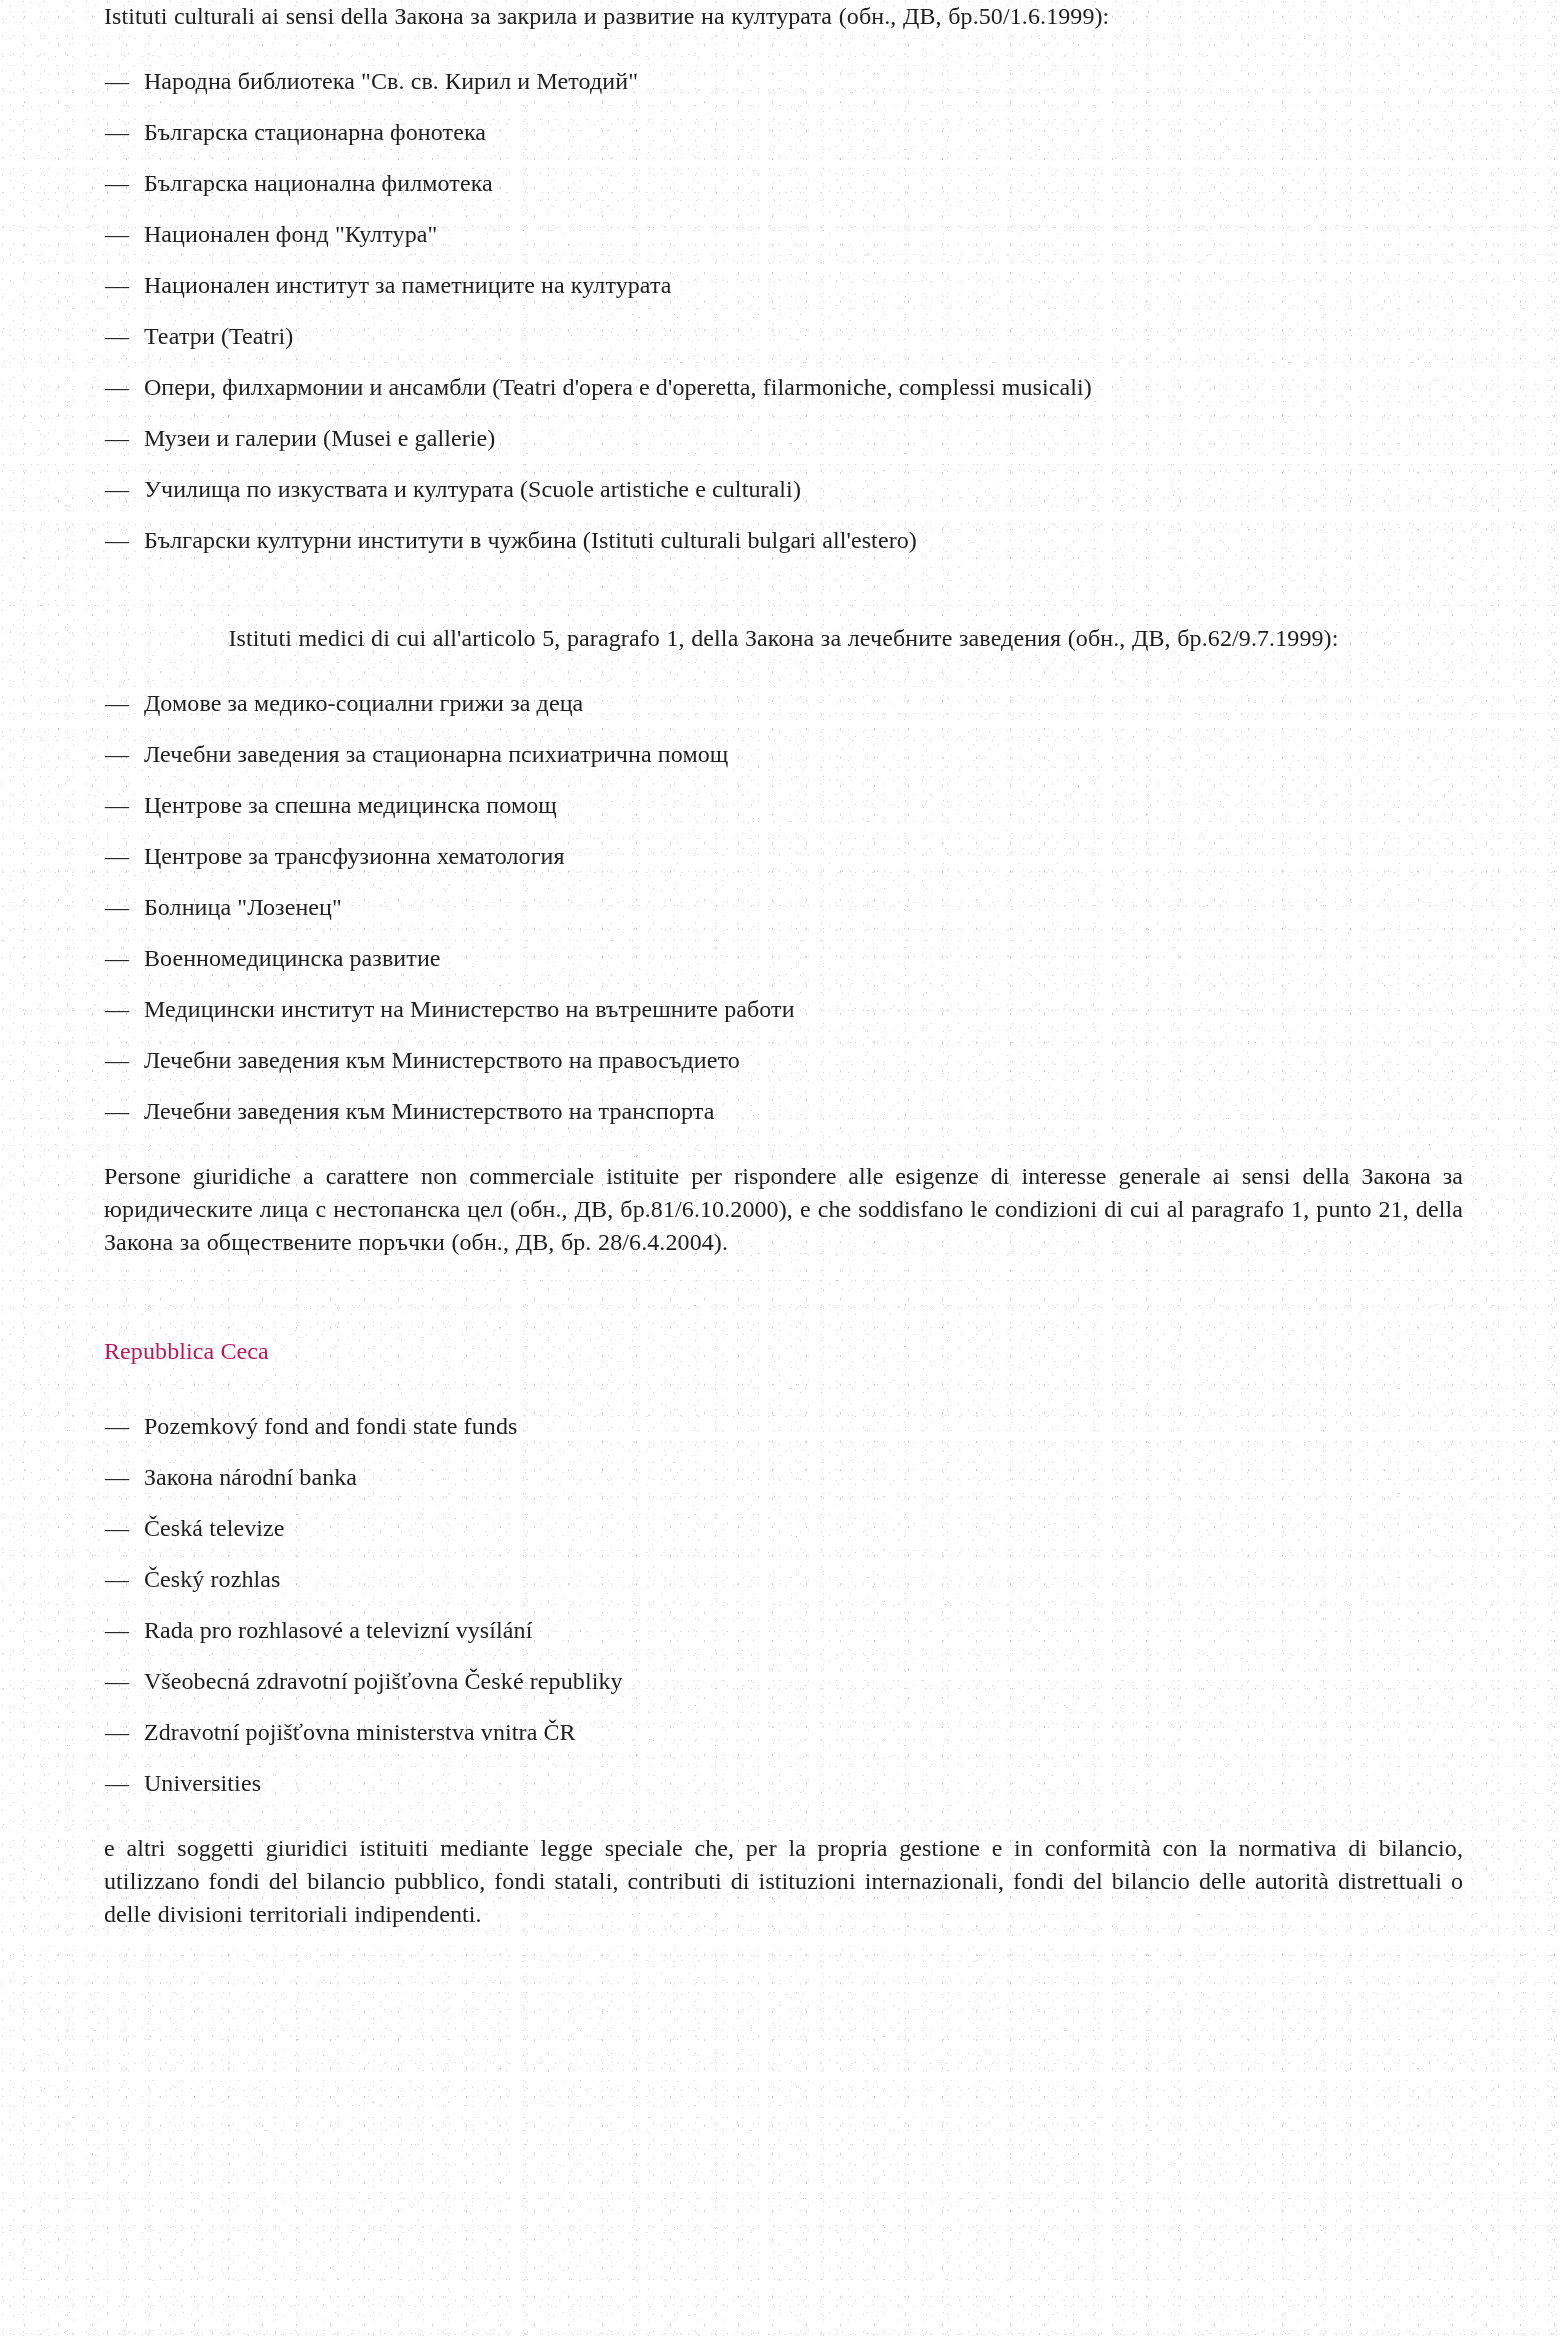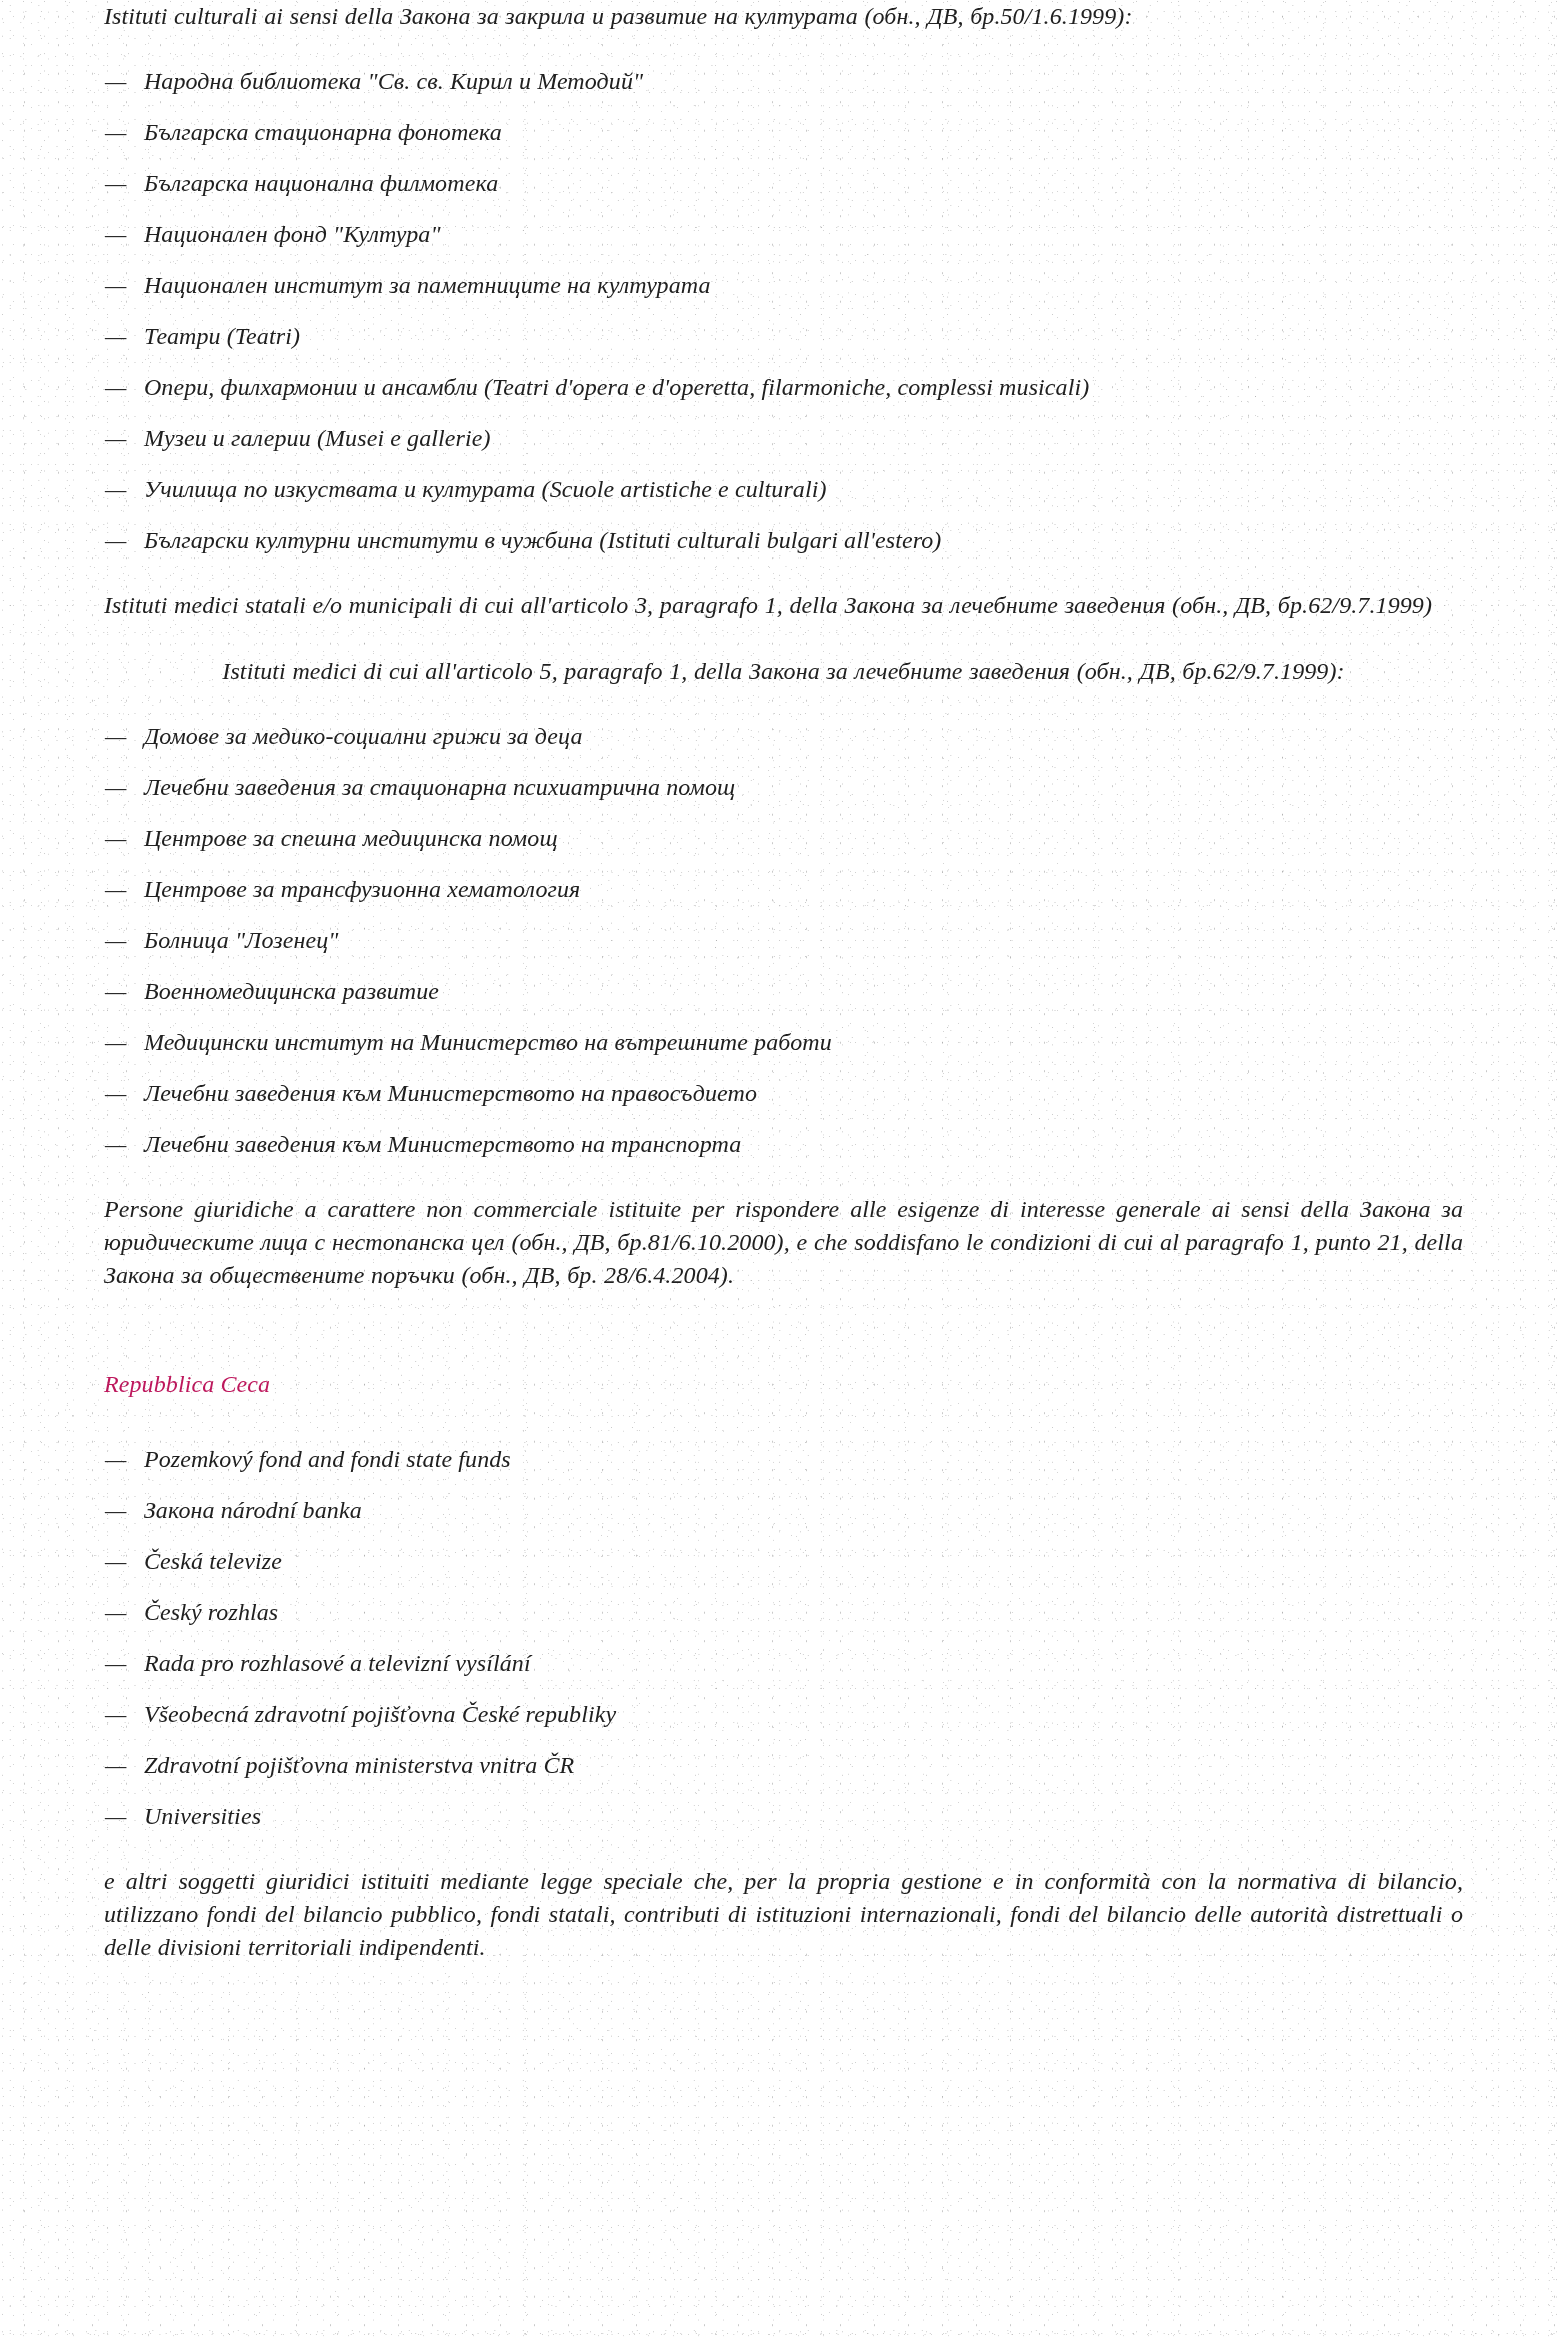--- a/index.html
+++ b/index.html
@@ -34,21 +34,20 @@
       radial-gradient(circle at 72% 59%, rgba(60,60,60,0.5) 0.6px, transparent 0.6px),
       radial-gradient(circle at 93% 79%, rgba(60,60,60,0.4) 0.6px, transparent 0.6px);
     background-size: 21px 17.4px, 28.5px 25px, 15.6px 27px, 38px 21px, 17.4px 34px, 27px 19px, 34px 28.5px, 25px 15.6px;
   }
 
   .page {
     position: absolute;
     inset: 0;
     padding: 0;
     z-index: 2;
-    font-style: italic;
   }
 
   .content {
     position: absolute;
     left: 104px;
     top: 0px;
     width: 1359px;
   }
 
   
@@ -165,21 +164,20 @@
     </div>
     <div class="gap-md"></div>
 
     <div class="bullet">
       <span class="dash">—</span>
       <span class="btext">Български културни институти в чужбина (Istituti culturali bulgari all'estero)</span>
     </div>
 
     <div class="gap-lg"></div>
 
-    <p class="para">Istituti medici statali e/o municipali di cui all'articolo 3, paragrafo 1, della Закона за лечебните заведения (обн., ДВ, бр.62/9.7.1999)</p>
 
     <div class="gap-lg"></div>
 
     <p class="para nojust">Istituti medici di cui all'articolo 5, paragrafo 1, della Закона за лечебните заведения (обн., ДВ, бр.62/9.7.1999):</p>
 
     <div class="gap-lg"></div>
 
     <div class="bullet">
       <span class="dash">—</span>
       <span class="btext">Домове за медико-социални грижи за деца</span>

